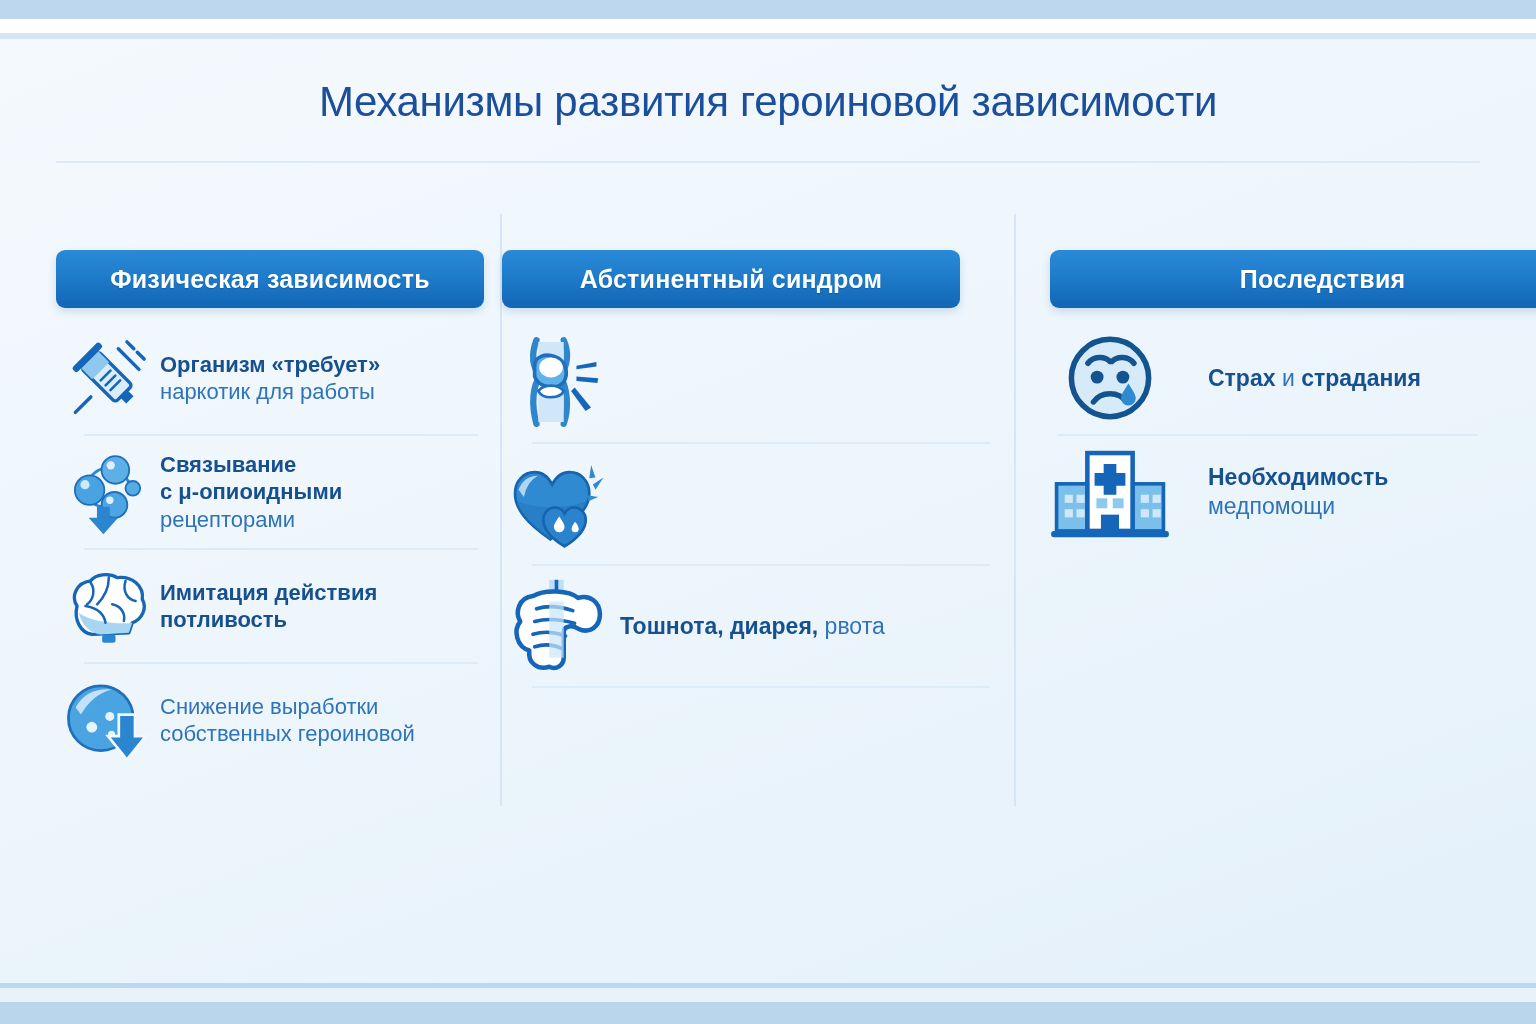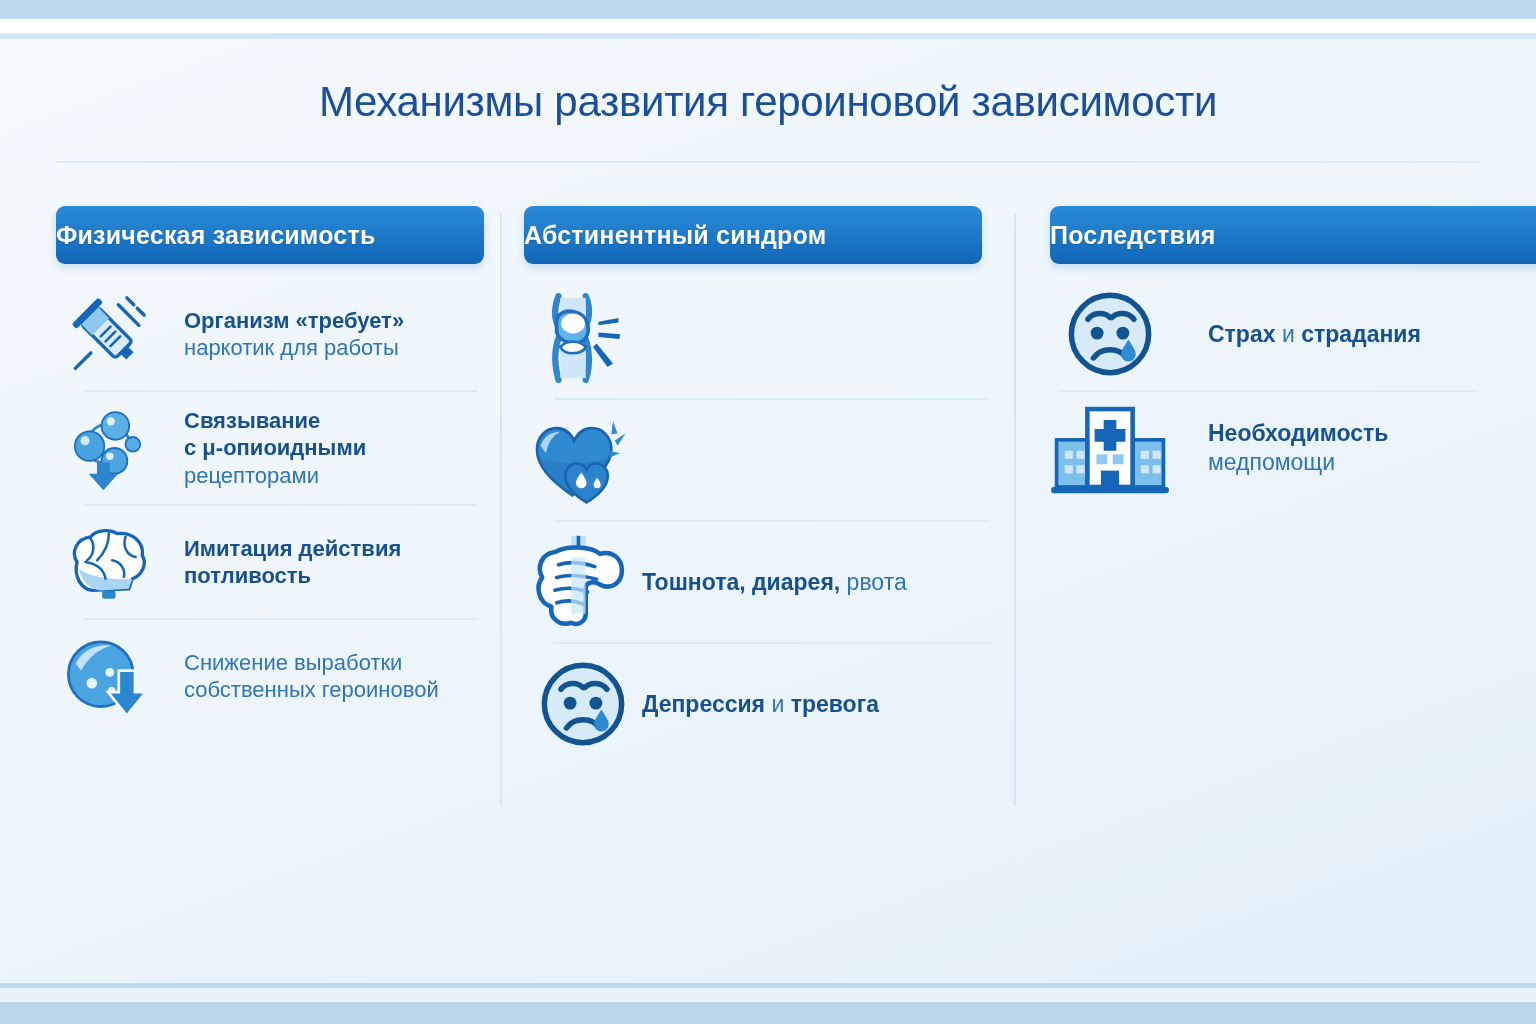--- a/index.html
+++ b/index.html
@@ -69,42 +69,43 @@
     left: 0; top: 206px;
     width: 1536px;
     height: 610px;
     display: flex;
   }
   .column {
     position: relative;
     height: 100%;
   }
   .col-0 { width: 502px; padding-left: 56px; padding-right: 18px; }
-  .col-1 { width: 514px; padding-left: 22px; padding-right: 18px; }
+  .col-1 { width: 514px; padding-right: 18px; }
   .col-2 { width: 520px; padding-left: 34px; padding-right: 50px; }
 
   .col-divider {
     position: absolute;
     top: 8px;
     right: 0;
     width: 2px;
     height: 592px;
     background: #d5e7f6;
   }
 
   
   .pill {
     position: relative;
     height: 58px;
     border-radius: 9px;
     background: linear-gradient(180deg, #2a8ad6 0%, #1f7ccb 45%, #1166b4 100%);
     display: flex;
     align-items: center;
-    justify-content: flex-start;
+    justify-content: center;
     box-shadow: 0 4px 9px rgba(20,90,160,0.17);
+    margin-top: 44px;
   }
   .pill-label {
     color: #ffffff;
     font-size: 25px;
     font-weight: bold;
     letter-spacing: 0.2px;
     white-space: nowrap;
     text-shadow: 0 1px 1px rgba(10,60,110,0.35);
   }
   .pill-0 { width: 428px; }
@@ -131,21 +132,21 @@
   }
   .item-text .b { font-weight: bold; color: #17508f; }
   .item-text .n { font-weight: normal; color: #2f73b8; }
 
   .divider {
     height: 2px;
     background: #dcebf8;
   }
 
   
-  .col-0 .item { min-height: 112px; gap: 24px; }
+  .col-0 .item { min-height: 112px; }
   .col-0 .item-icon { width: 104px; }
   .col-0 .item-text { font-size: 22px; }
   .col-0 .divider { margin: 0 6px 0 28px; }
 
   .col-1 .item { min-height: 120px; }
   .col-1 .item-icon { width: 118px; }
   .col-1 .item-text { font-size: 23px; white-space: nowrap; }
   .col-1 .divider { margin: 0 8px 0 30px; }
 
   .col-2 .item { min-height: 112px; gap: 38px; }
@@ -334,34 +335,20 @@
       <path d="M30 34 C42 30 58 32 70 36" fill="none" stroke="#1565b8" stroke-width="4" stroke-linecap="round"></path>
       <path d="M28 48 C42 44 58 46 72 50" fill="none" stroke="#1565b8" stroke-width="4" stroke-linecap="round"></path>
       <path d="M26 62 C40 58 52 60 62 64" fill="none" stroke="#1565b8" stroke-width="4" stroke-linecap="round"></path>
       <path d="M28 76 C40 72 50 74 58 78" fill="none" stroke="#1565b8" stroke-width="4" stroke-linecap="round"></path>
       <path d="M44 26 h16 v62 h-16 z" fill="#cbe6f9" opacity="0.7"></path>
     </svg>
             </div>
             <div class="item-text"><span class="b">Тошнота, диарея, </span><span class="n">рвота</span></div>
           </div>
           <div class="divider"></div>
-          <div class="item">
-            <div class="item-icon">
-              <svg width="92" height="92" viewBox="0 0 100 100">
-      <circle cx="50" cy="50" r="42" fill="#d7eaf8" stroke="#13538f" stroke-width="6"></circle>
-      <path d="M26 34 C32 26 44 26 50 32" fill="none" stroke="#13538f" stroke-width="6" stroke-linecap="round"></path>
-      <path d="M52 32 C58 26 70 26 76 34" fill="none" stroke="#13538f" stroke-width="6" stroke-linecap="round"></path>
-      <circle cx="36" cy="49" r="7" fill="#13538f"></circle>
-      <circle cx="64" cy="49" r="7" fill="#13538f"></circle>
-      <path d="M32 76 C40 64 60 64 68 76" fill="none" stroke="#13538f" stroke-width="6" stroke-linecap="round"></path>
-      <path d="M70 56 c5 8 8 12 8 16 a8 8 0 0 1 -16 0 c0 -4 3 -8 8 -16 z" fill="#2f8ad2"></path>
-    </svg>
-            </div>
-            <div class="item-text"><span class="b">Депрессия </span><span class="n">и </span><span class="b">тревога</span></div>
-          </div>
         </div>
         <div class="col-divider"></div>
       </div>
       <div class="column col-2">
         <div class="pill pill-2">
           <span class="pill-label">Последствия</span>
         </div>
         <div class="items">
           <div class="item">
             <div class="item-icon">

